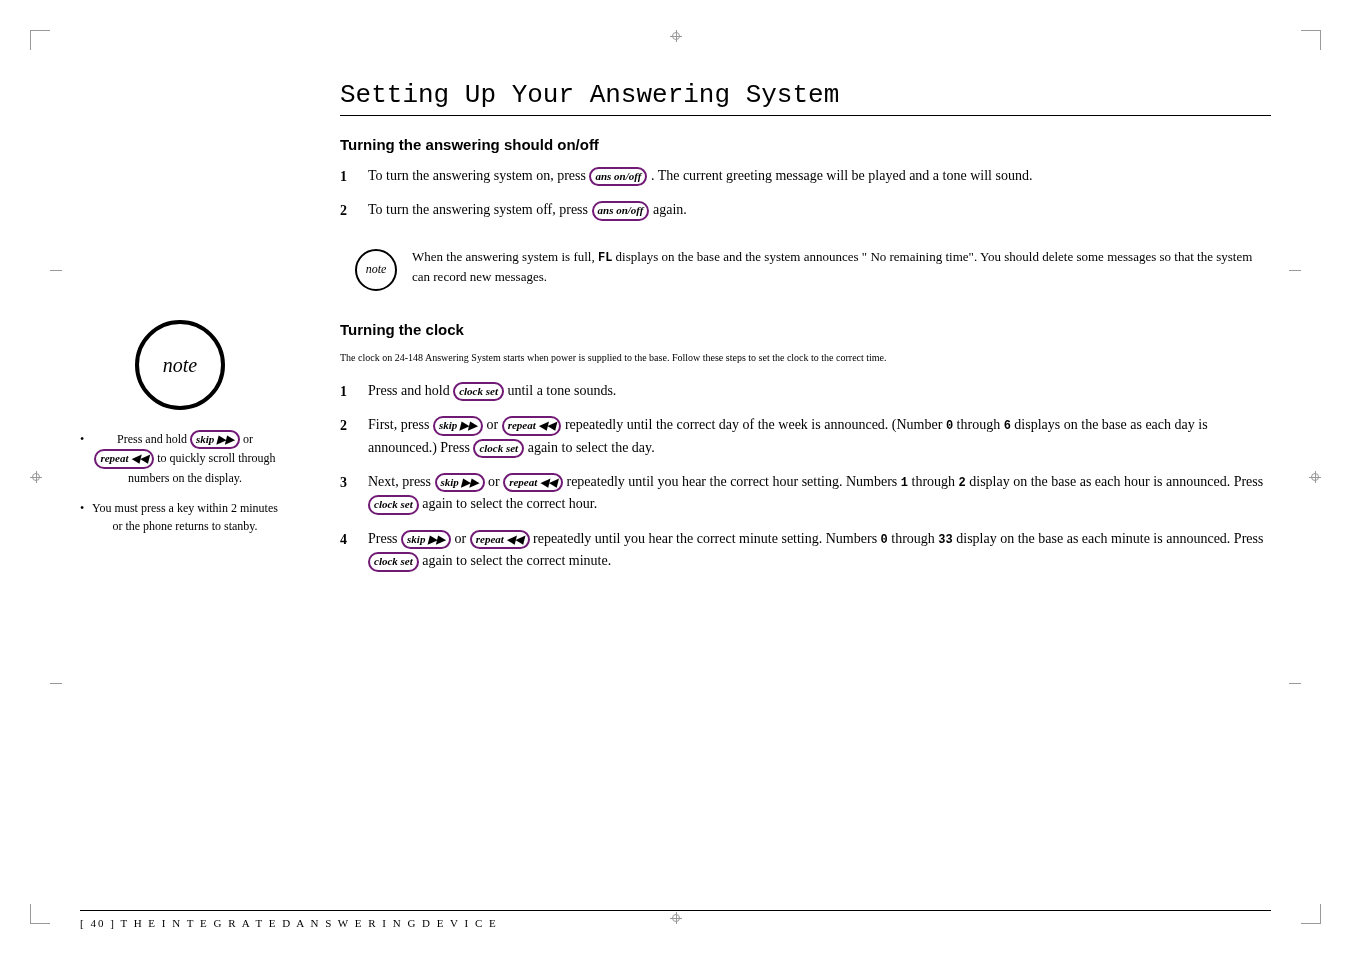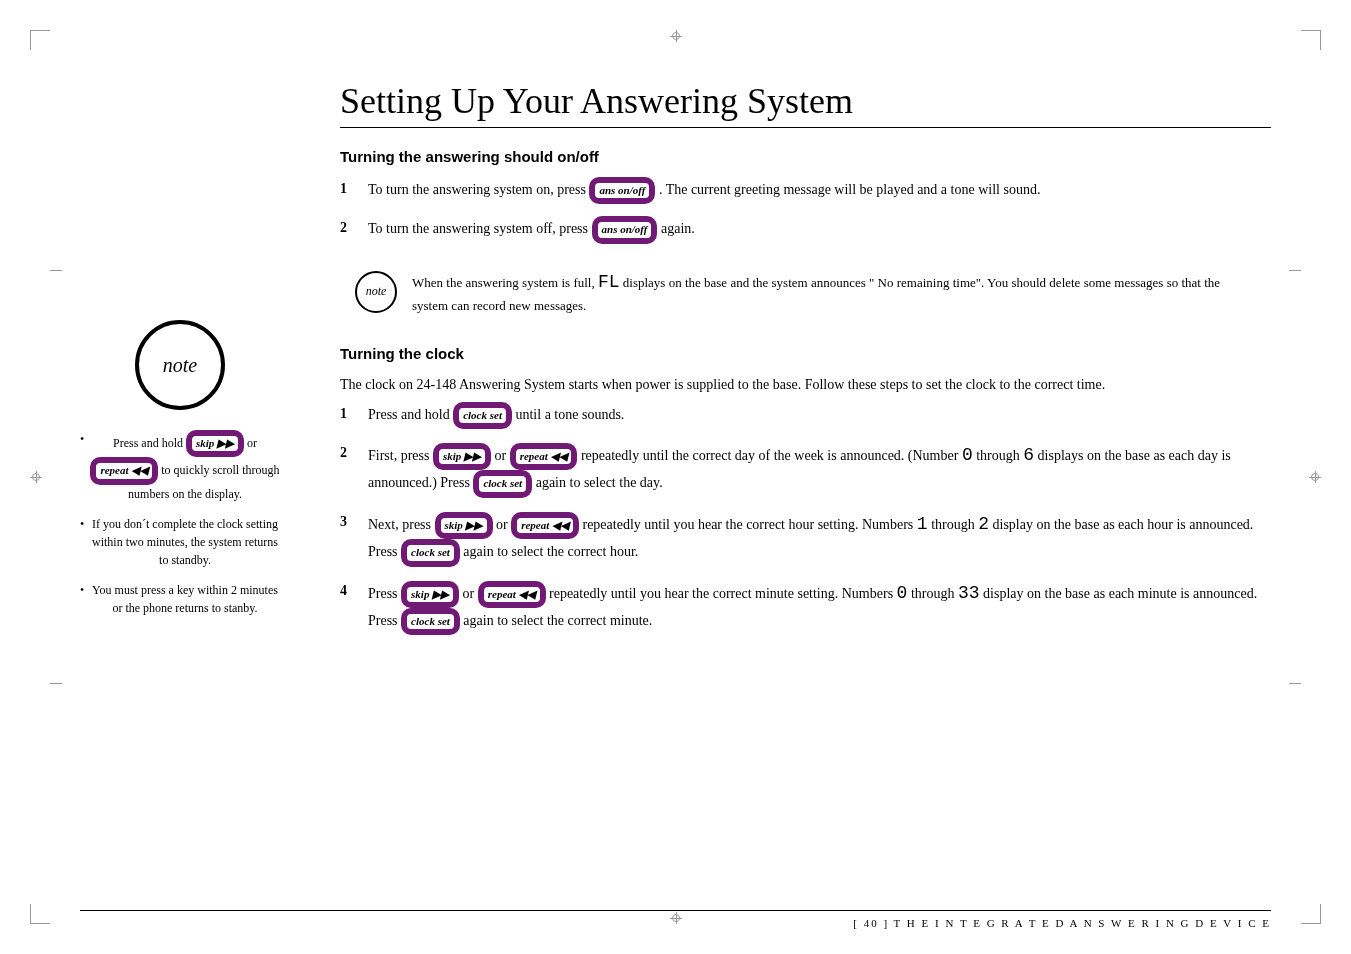--- a/index.html
+++ b/index.html
@@ -159,41 +159,41 @@
 
     .sidebar-bullets li::before {
       content: '•';
       position: absolute;
       left: 0;
     }
 
     
     .btn-inline {
       display: inline-block;
-      border: 6px solid #701a75;
+      border: 2px solid #701a75;
       border-radius: 10px;
       padding: 0 4px;
       font-size: 11px;
       font-style: italic;
       font-weight: bold;
       white-space: nowrap;
       line-height: 1.4;
     }
 
     
     .main-content {
       flex: 1;
       padding-left: 40px;
       padding-top: 0;
     }
 
     .page-title {
-      font-size: 36px;
+      font-size: 26px;
       font-weight: normal;
-      font-family: Liberation Serif, serif;
+      font-family: Liberation Mono, monospace;
       margin-bottom: 20px;
       border-bottom: 1px solid #000;
       padding-bottom: 5px;
     }
 
     .section-title {
       font-size: 15px;
       font-weight: bold;
       font-family: 'Arial', sans-serif;
       margin-bottom: 12px;
@@ -249,30 +249,31 @@
       line-height: 1.5;
       flex: 1;
     }
 
     
     .page-footer {
       position: absolute;
       bottom: 25px;
       left: 80px;
       right: 80px;
-      text-align: right;
+      text-align: left;
       font-size: 11px;
       letter-spacing: 2px;
       border-top: 1px solid #000;
       padding-top: 6px;
     }
 
     .mono-display {
       font-family: 'Courier New', Courier, monospace;
-      font-size: 18px;
+      font-size: 12px;
+      font-weight: bold;
     }
   </style>
 </head>
 <body>
 
 <div class="page-container">
 
   <div class="corner-mark tl"></div>
   <div class="corner-mark tr"></div>
   <div class="corner-mark bl"></div>
@@ -306,23 +307,20 @@
 
   <div class="main-layout">
 
     <div class="left-sidebar">
       <div class="note-circle">
         <span class="note-circle-text">note</span>
       </div>
       <ul class="sidebar-bullets">
         <li>
           <span>Press and hold </span><span class="btn-inline">skip ▶▶</span><span> or </span><span class="btn-inline">repeat ◀◀</span><span> to quickly scroll through numbers on the display.</span>
-        </li>
-        <li>
-          <span>If you don´t complete the clock setting within two minutes, the system returns to standby.</span>
         </li>
         <li>
           <span>You must press a key within 2 minutes or the phone returns to stanby.</span>
         </li>
       </ul>
     </div>
 
     <div class="main-content">
 
       <h1 class="page-title">Setting Up Your Answering System</h1>
@@ -347,21 +345,21 @@
         <div class="note-oval">
           <span>note</span>
         </div>
         <div class="note-text">
           When the answering system is full, <span class="mono-display">FL</span>  displays on the base and the system announces " No remaining time". You should delete some messages so that the system can record new messages.
         </div>
       </div>
 
       <h2 class="section-title">Turning the clock</h2>
 
-      <p style="font-size:14px; line-height:1.6; margin-bottom:5px;">The clock on 24-148 Answering System starts when power is supplied to the base. Follow these steps to set the clock to the correct time.</p>
+      <p style="font-size:10px; line-height:1.6; margin-bottom:14px;">The clock on 24-148 Answering System starts when power is supplied to the base. Follow these steps to set the clock to the correct time.</p>
 
       <div class="numbered-item">
         <span class="num">1</span>
         <span class="content">
           Press and hold <span class="btn-inline">clock set</span> until a tone sounds.
         </span>
       </div>
 
       <div class="numbered-item">
         <span class="num">2</span>

